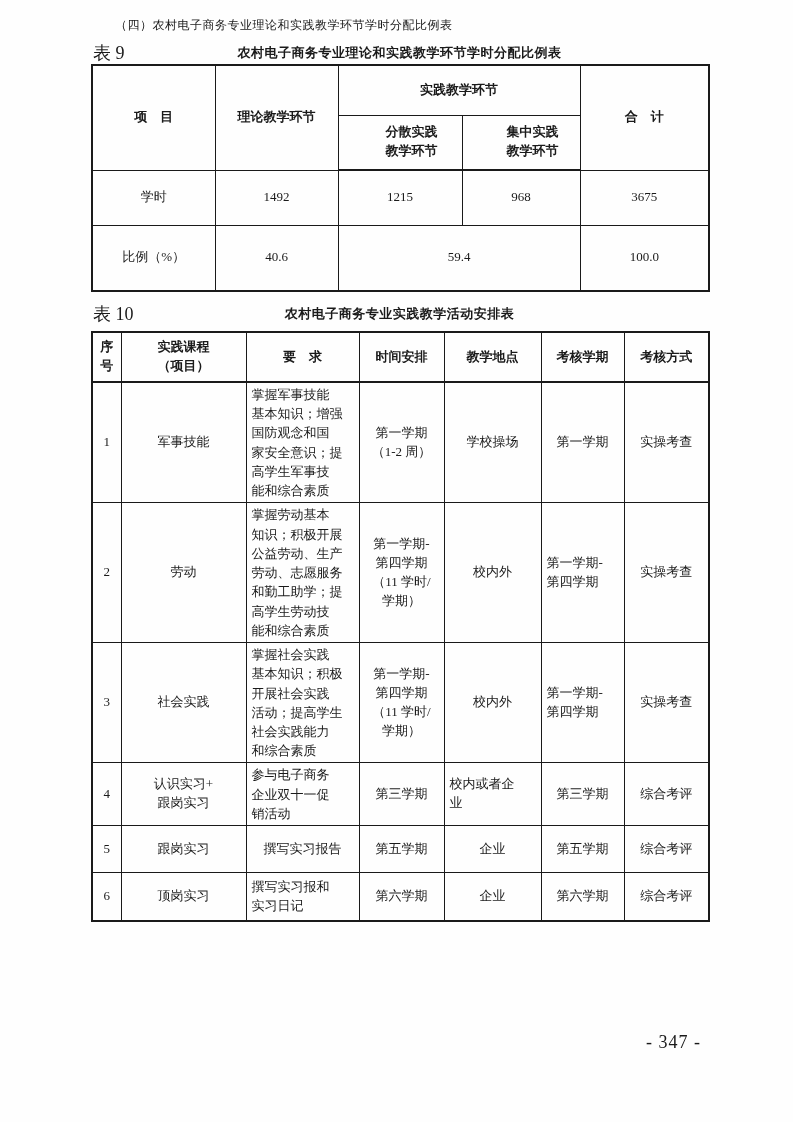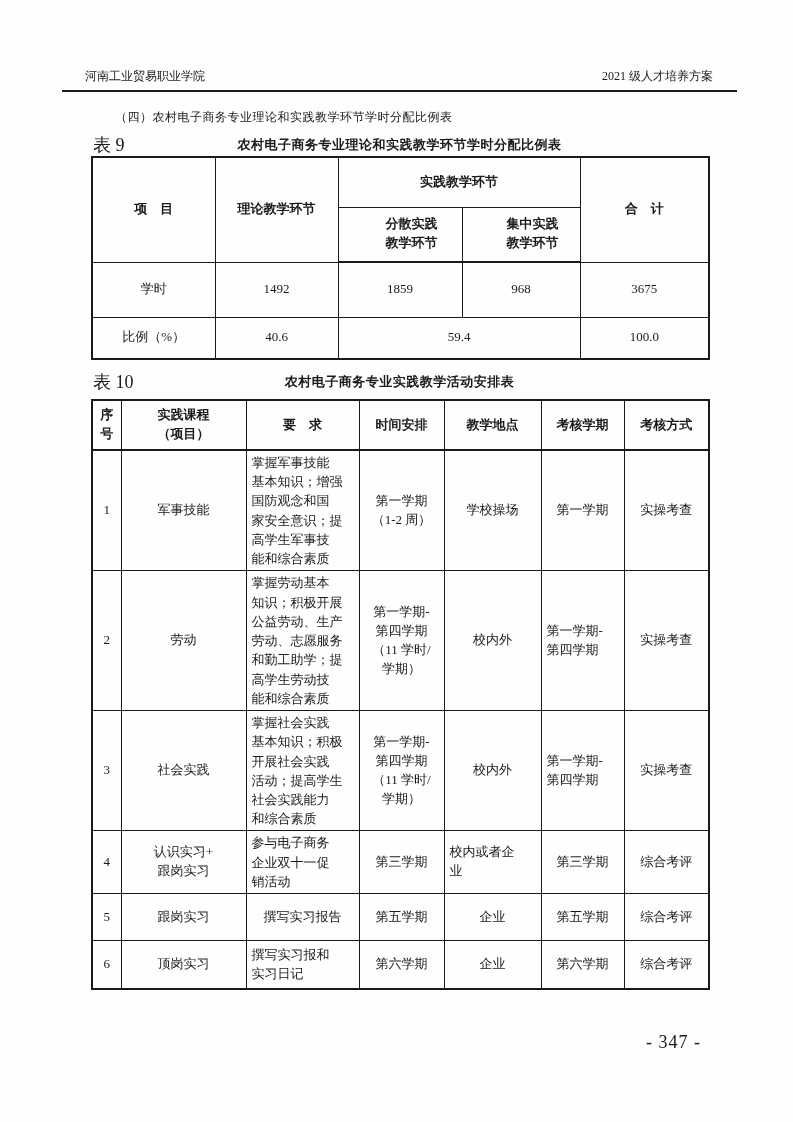--- a/index.html
+++ b/index.html
@@ -68,21 +68,21 @@
     white-space: pre-line;
     padding: 2px 5px;
     line-height: 1.45;
   }
   th { font-weight: bold; }
   
   .t9 { margin-top: 1px; }
   .t9 tr.h1 th { height: 50px; }
   .t9 tr.h2 th { height: 55px; border-bottom: 2px solid #1a1a1a; padding-left: 28px; }
   .t9 tr.r-hours td { height: 55px; }
-  .t9 tr.r-ratio td { height: 42px; }
+  .t9 tr.r-ratio td { height: 66px; }
   
   .t10 { margin-top: 7px; }
   .t10 thead th { height: 50px; border-bottom: 2px solid #1a1a1a; }
   .t10 .row1 td { height: 113px; }
   .t10 .row2 td { height: 133px; }
   .t10 .row3 td { height: 107px; margin-top: 32px; }
   .t10 .row4 td { height: 58px; }
   .t10 .row5 td { height: 47px; }
   .t10 .row6 td { height: 48px; }
   .t10 td.req { text-align: left; line-height: 1.48; }
@@ -94,24 +94,20 @@
     right: 92px;
     font-size: 18px;
     letter-spacing: 1px;
   }
 </style>
 </head>
 <body>
 
 <div class="page">
 
-  <div class="running-header">
-    <span>河南工业贸易职业学院</span>
-    <span>2021 级人才培养方案</span>
-  </div>
 
   <div class="body-area">
 
     <div class="section-heading">（四）农村电子商务专业理论和实践教学环节学时分配比例表</div>
 
     <div class="caption-row">
       <span class="tbl-label">表 9</span>
       <div class="tbl-title">农村电子商务专业理论和实践教学环节学时分配比例表</div>
     </div>
 
@@ -132,21 +128,21 @@
         </tr>
         <tr class="h2">
           <th>分散实践
 教学环节</th>
           <th>集中实践
 教学环节</th>
         </tr>
         <tr class="r-hours">
           <td>学时</td>
           <td>1492</td>
-          <td>1859</td>
+          <td>1215</td>
           <td>968</td>
           <td>3675</td>
         </tr>
         <tr class="r-ratio">
           <td>比例（%）</td>
           <td>40.6</td>
           <td colspan="2">59.4</td>
           <td>100.0</td>
         </tr>
       </tbody>

